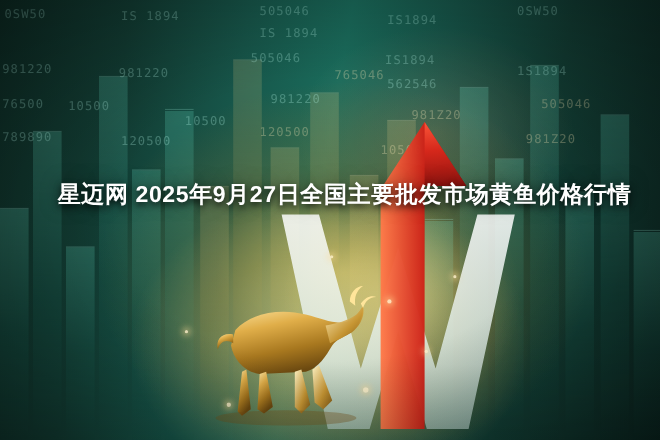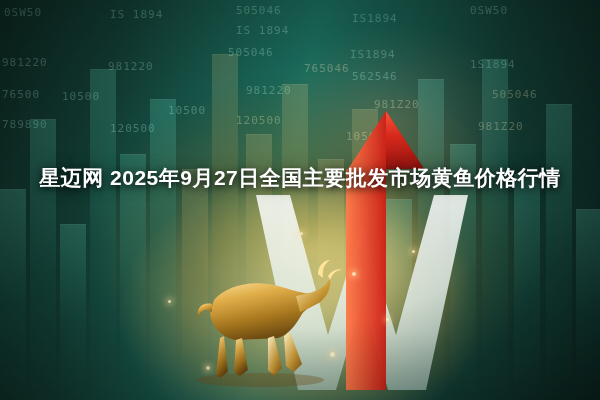--- a/index.html
+++ b/index.html
@@ -109,21 +109,21 @@
     background: rgba(255,240,200,0.85);
     box-shadow: 0 0 6px 2px rgba(255,220,150,0.6);
   }
 
   
   .caption {
     position: absolute;
     left: 0;
     right: 0;
     top: 158px;
-    text-align: center;
+    text-align: right;
     color: #ffffff;
     font-size: 21px;
     line-height: 40px;
     font-weight: 700;
     letter-spacing: 0.5px;
     text-shadow: 0 2px 6px rgba(0,0,0,0.75), 0 0 16px rgba(0,0,0,0.5);
     padding: 0 26px;
     box-sizing: border-box;
   }
   .caption .site {

